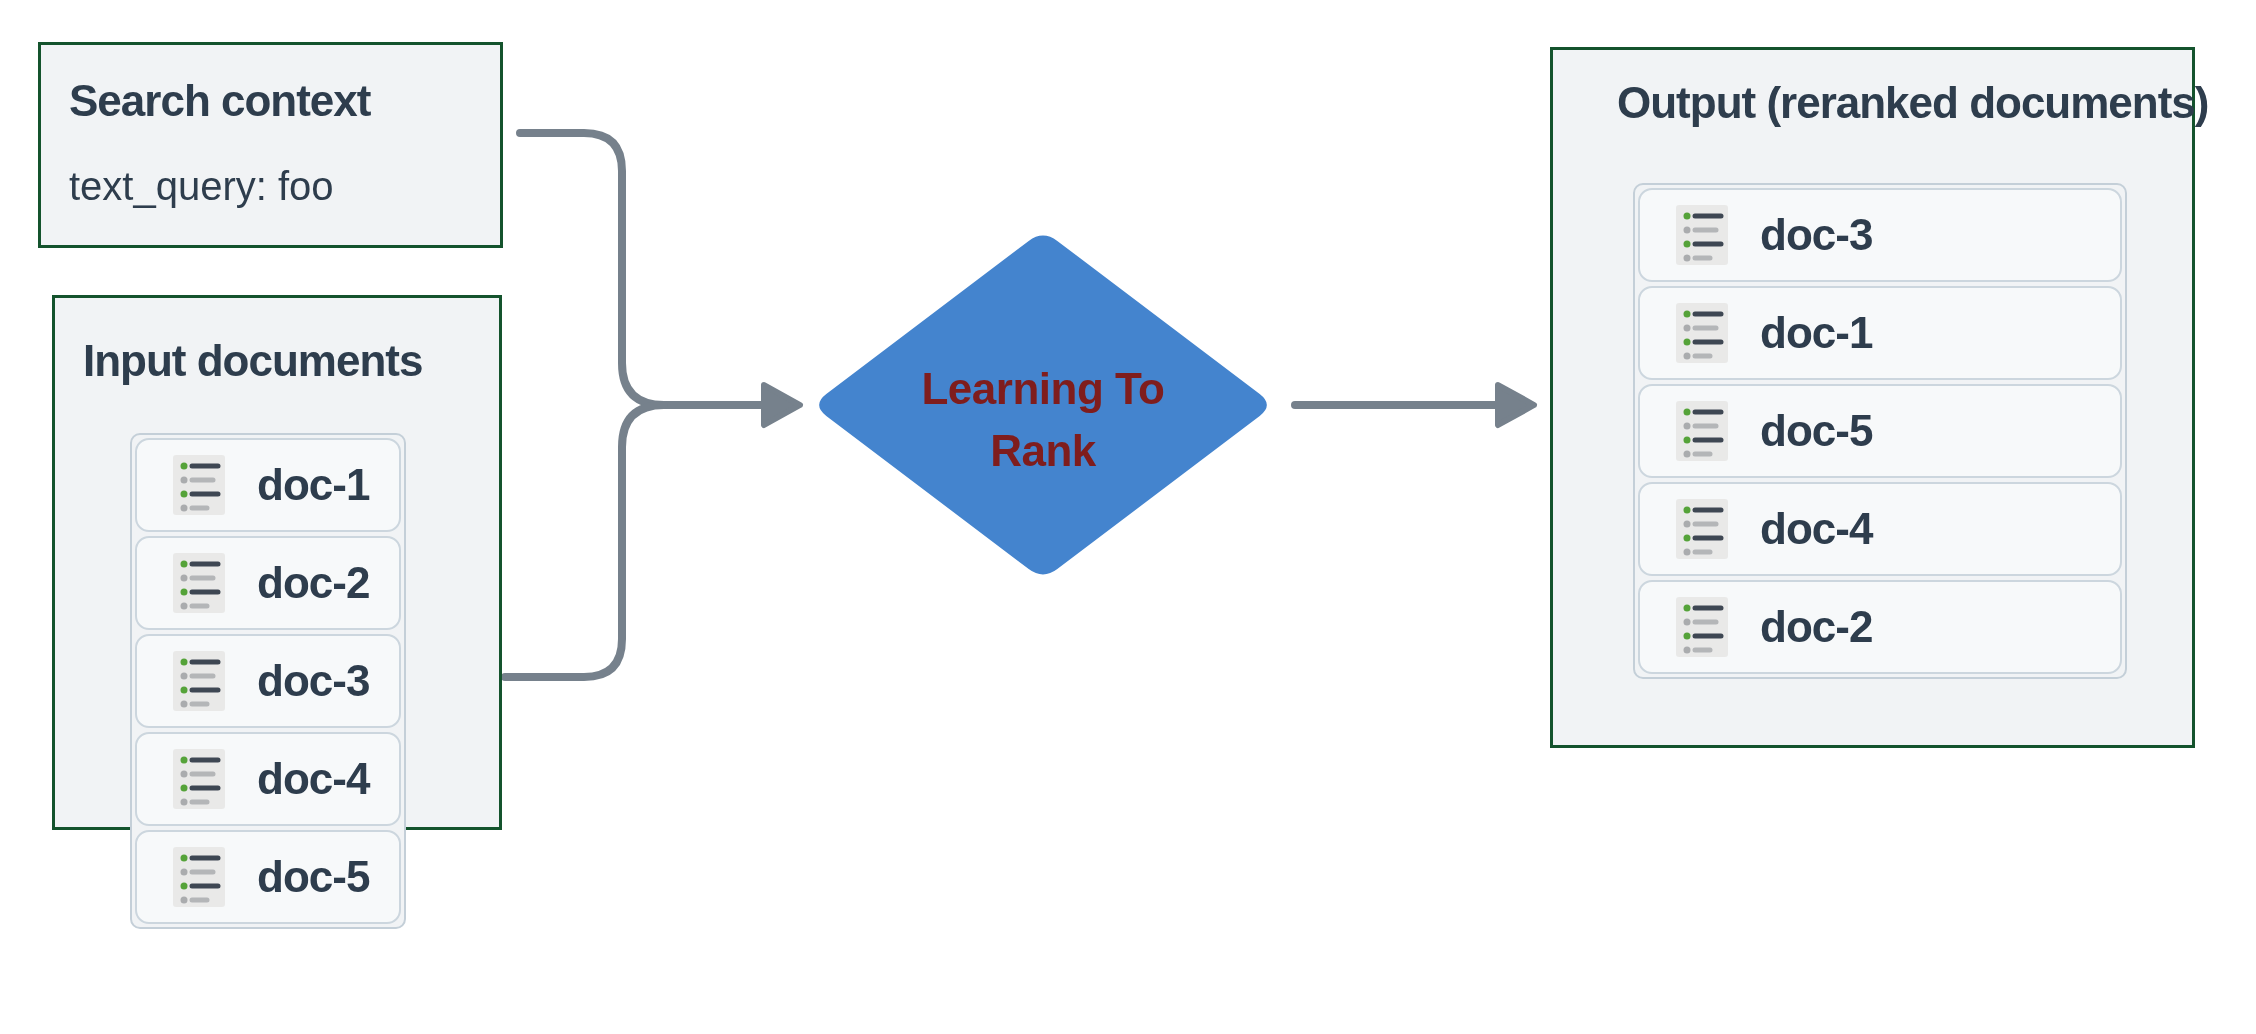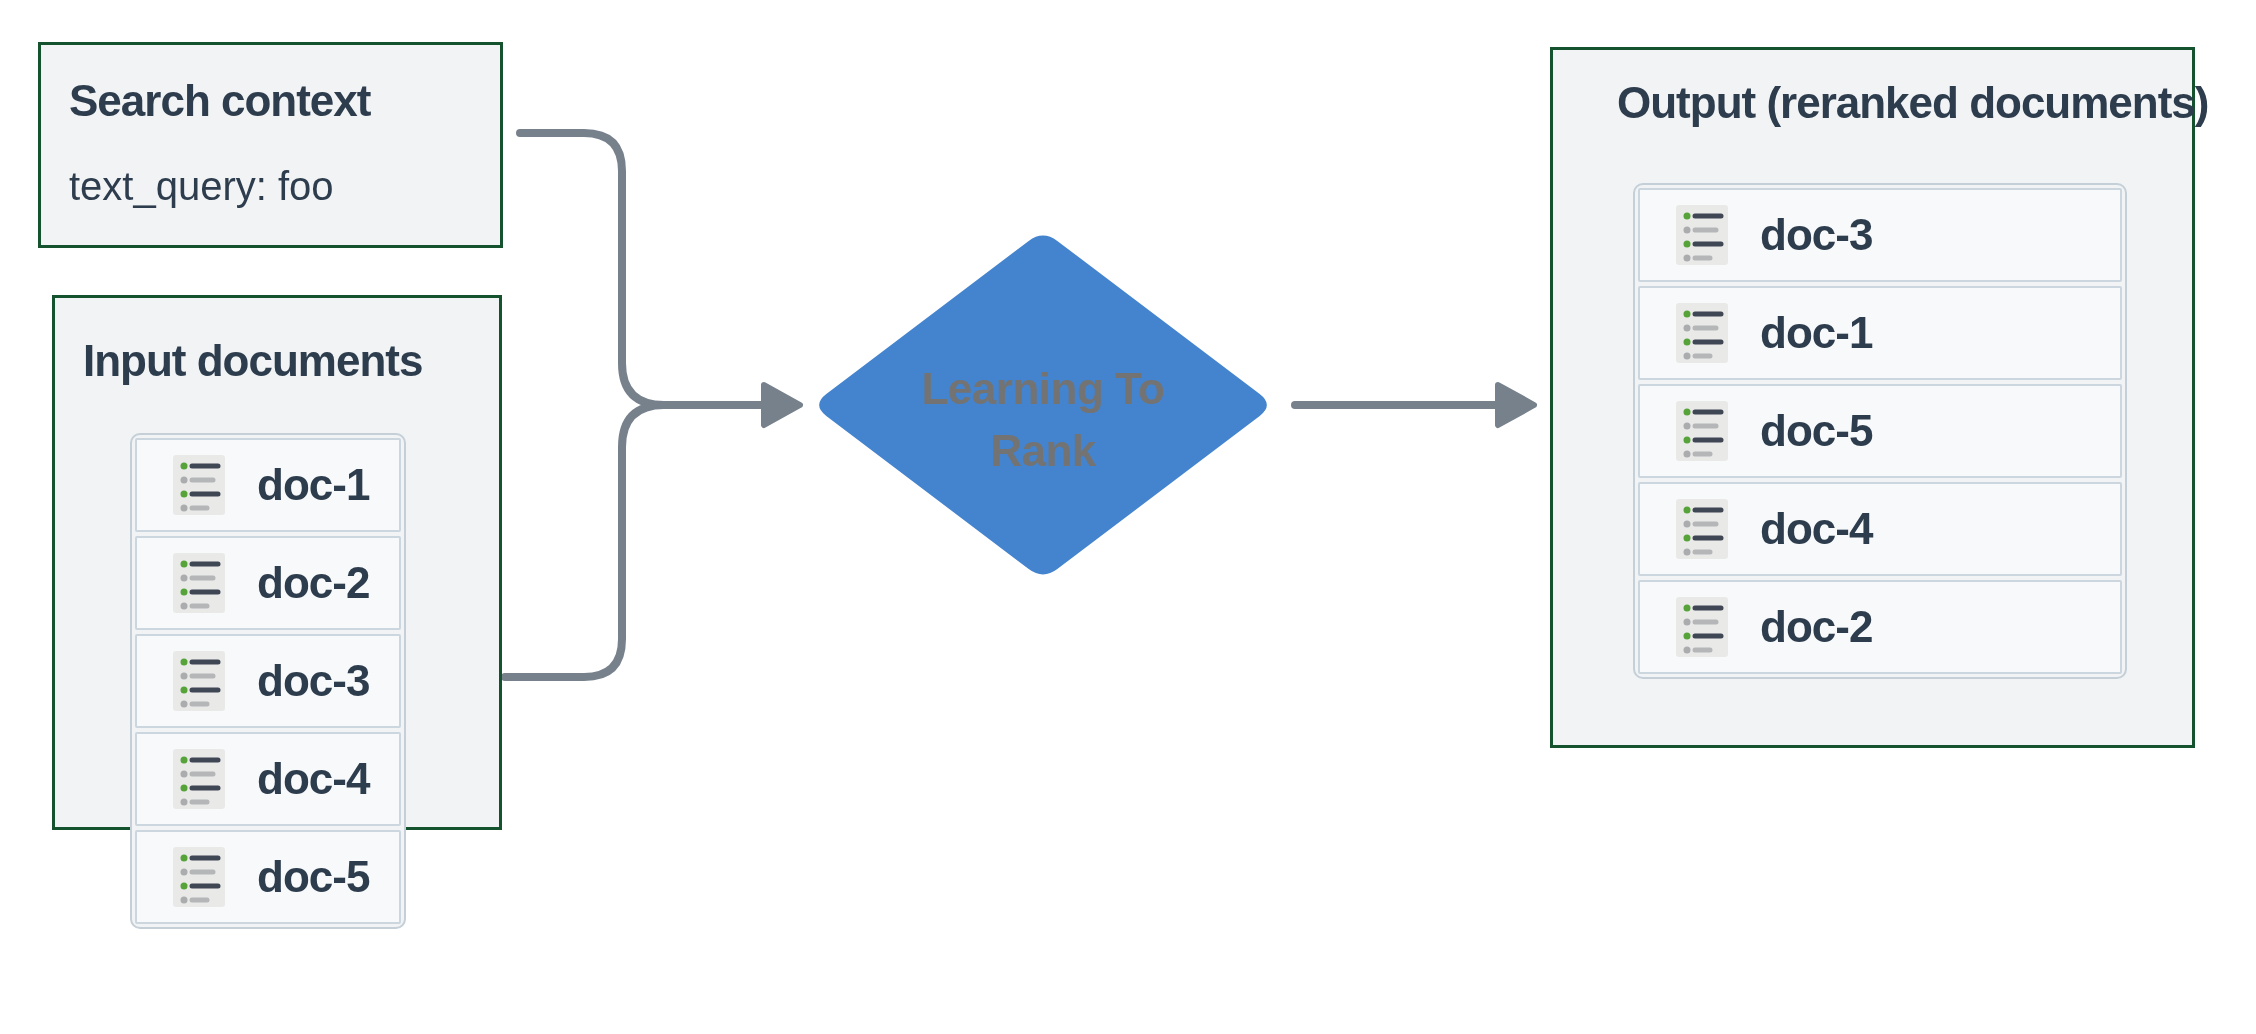--- a/index.html
+++ b/index.html
@@ -26,31 +26,31 @@
     position:absolute;left:28px;top:117px;font-size:40px;line-height:48px;
     color:#2e3d4d;white-space:nowrap;
   }
   .doc-list{
     position:absolute;border:2px solid #c4cfd8;border-radius:10px;background:#f1f3f5;
     padding:3px;display:flex;flex-direction:column;gap:4px;box-sizing:border-box;
   }
   .input-box .doc-list{left:75px;top:135px;width:276px;}
   .output-box .doc-list{left:80px;top:133px;width:494px;}
   .doc-item{
-    height:94px;flex:0 0 auto;background:#f7f9fa;border:2px solid #ccd6de;border-radius:2px;
+    height:94px;flex:0 0 auto;background:#f7f9fa;border:2px solid #ccd6de;border-radius:14px;
     display:flex;align-items:center;box-sizing:border-box;padding-left:36px;
   }
   .doc-icon{width:52px;height:60px;flex:0 0 auto;}
   .doc-label{
     margin-left:32px;font-size:44px;font-weight:bold;letter-spacing:-1px;
     color:#2e3d4d;white-space:nowrap;
   }
   .diamond-text{
     position:absolute;left:843px;top:358px;width:400px;text-align:center;
-    font-size:44px;font-weight:bold;line-height:62px;color:#737373;letter-spacing:-0.5px;
+    font-size:44px;font-weight:bold;line-height:62px;color:#7f1d1d;letter-spacing:-0.5px;
   }
 </style>
 </head>
 <body>
 
 <div class="canvas">
 
   <svg class="connectors" viewBox="0 0 2256 1034">
 
     <path class="edge" d="M520,133 H584 Q622,133 622,171 V363 Q622,405 664,405 H764"></path>

